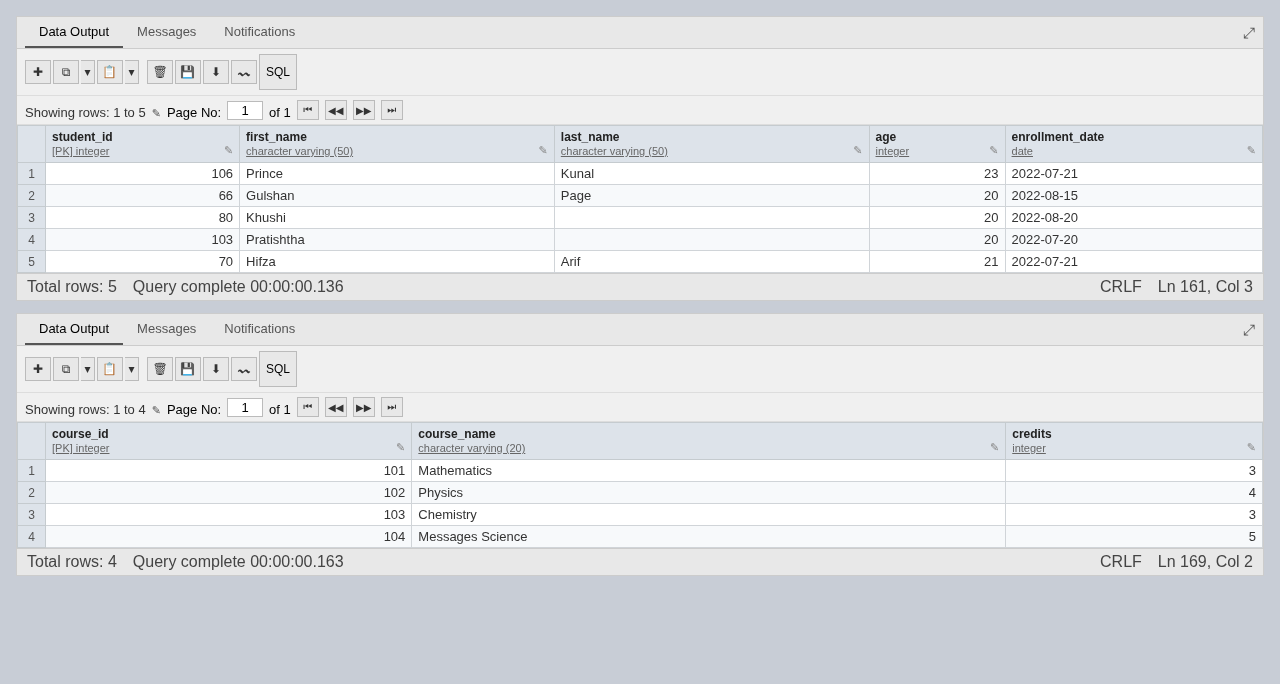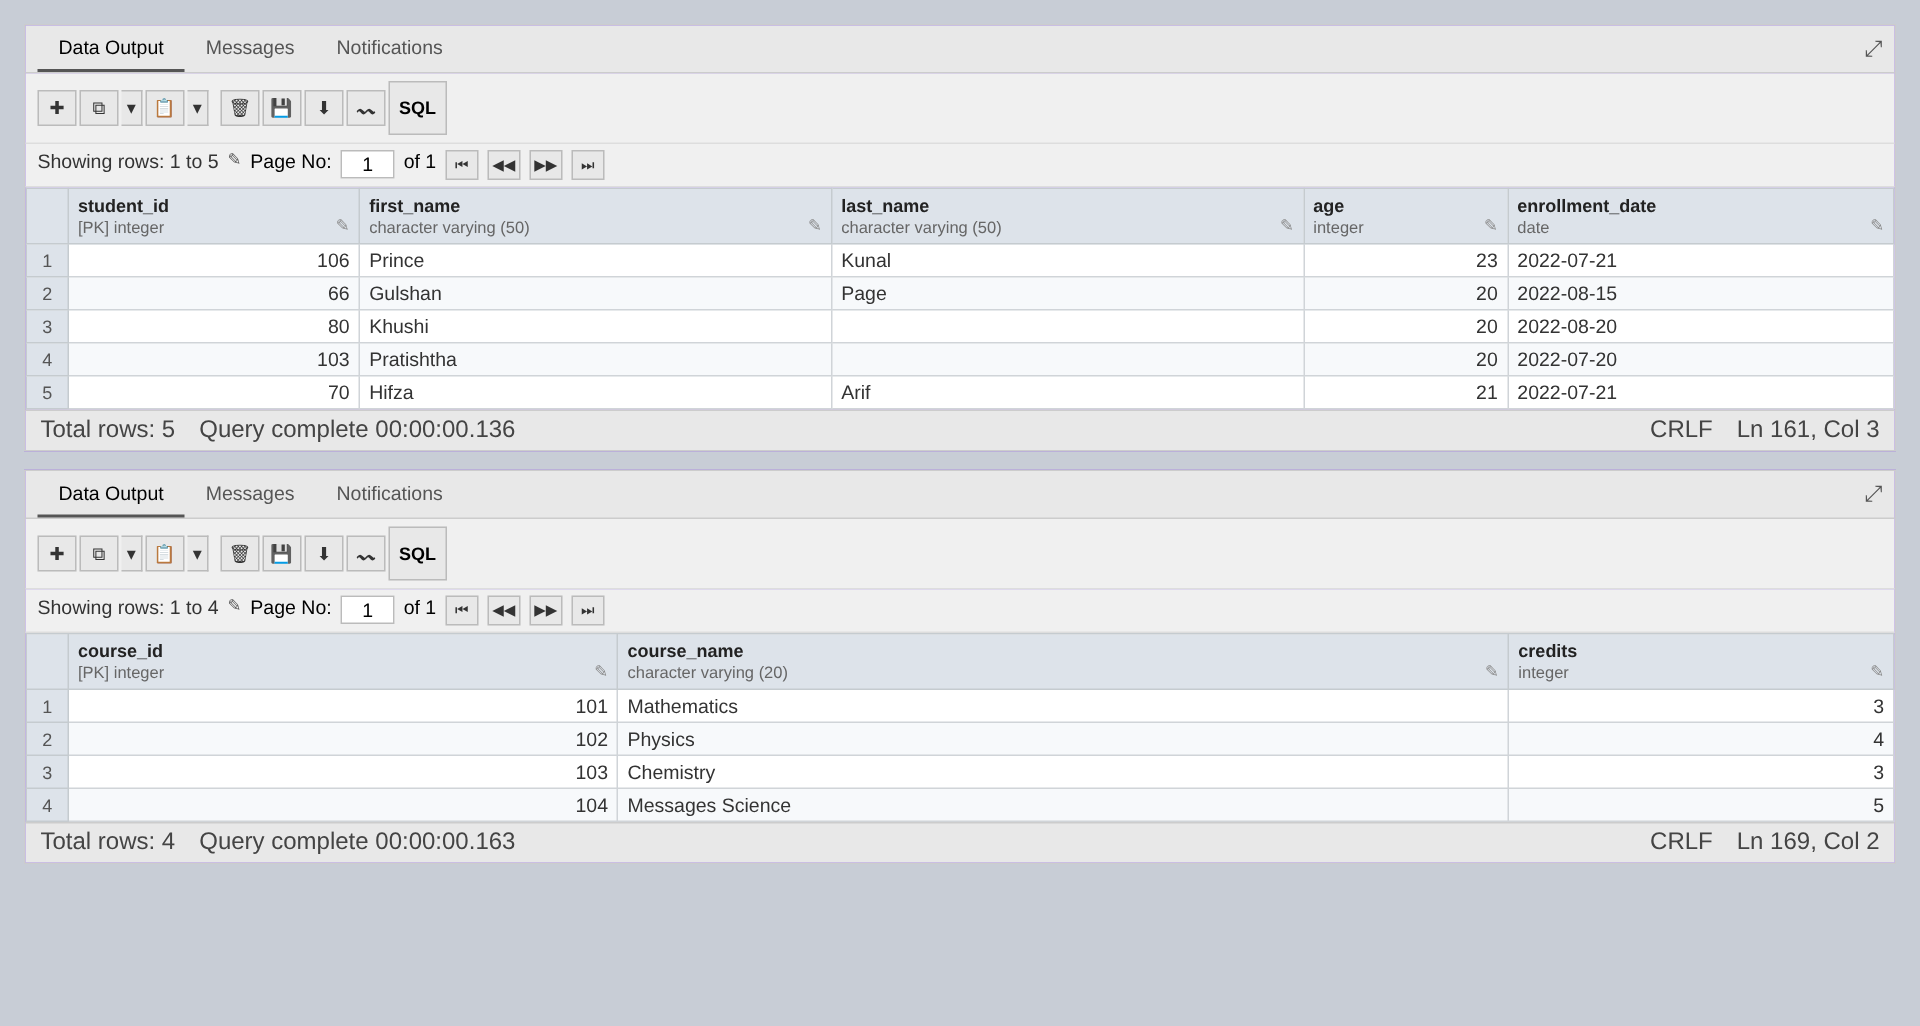--- a/index.html
+++ b/index.html
@@ -8,21 +8,21 @@
       font-family: -apple-system, BlinkMacSystemFont, 'Segoe UI', sans-serif;
       font-size: 13px;
       display: flex;
       flex-direction: column;
       gap: 0;
       padding: 16px;
       min-height: 684px;
     }
 
     .panel {
-      background: #8b5cf6;
+      background: #f97316;
       border: 1px solid #ccc;
       margin-bottom: 12px;
     }
 
     .tabs {
       display: flex;
       align-items: center;
       background: #e8e8e8;
       border-bottom: 1px solid #ccc;
       padding: 0 8px;
@@ -78,27 +78,27 @@
 
     .toolbar-sep {
       width: 4px;
     }
 
     .toolbar-sql {
       background: #e8e8e8;
       border: 1px solid #bbb;
       padding: 10px 6px;
       font-size: 12px;
-      font-weight: bold;
+      font-weight: normal;
       cursor: pointer;
     }
 
     .pagination-bar {
       display: flex;
-      align-items: flex-start;
+      align-items: flex-end;
       padding: 4px 8px;
       gap: 6px;
       background: #f0f0f0;
       border-bottom: 1px solid #ddd;
       font-size: 13px;
     }
 
     .pagination-bar .showing {
       color: #333;
     }
@@ -147,20 +147,21 @@
     }
 
     .data-table th .col-name {
       font-weight: 700;
       color: #222;
     }
 
     .data-table th .col-type {
       color: #666;
       font-size: 11px;
+      text-decoration: underline;
     }
 
     .data-table th .edit-col {
       float: right;
       color: #888;
       cursor: pointer;
       font-size: 11px;
     }
 
     .data-table td {

